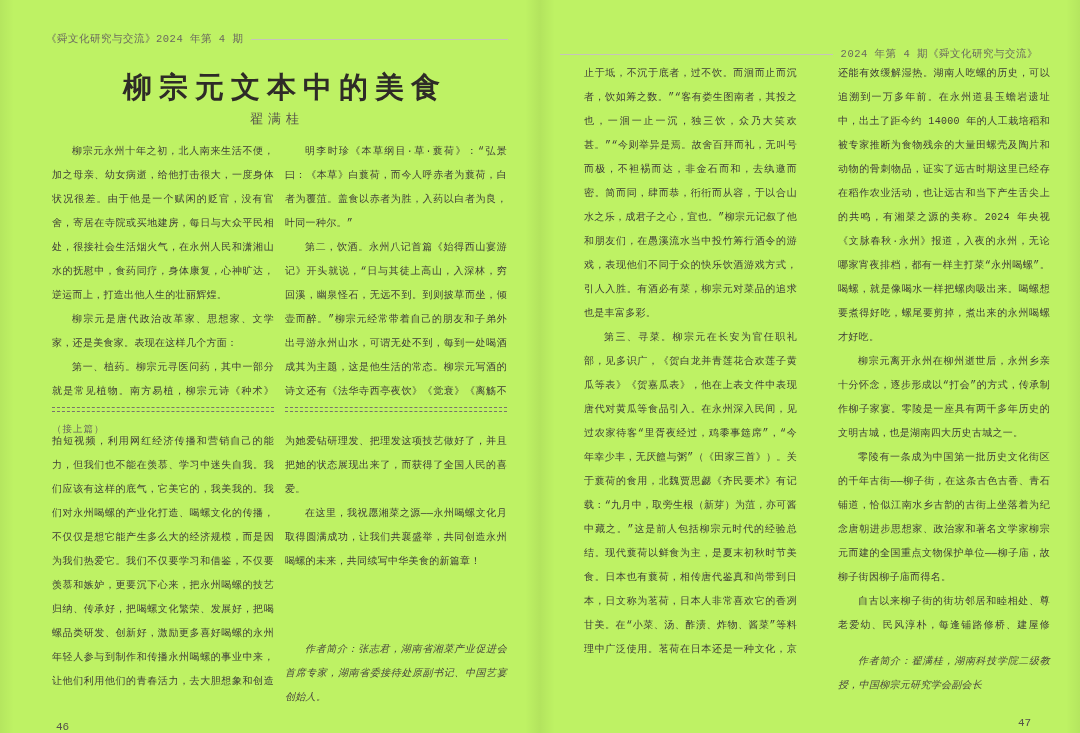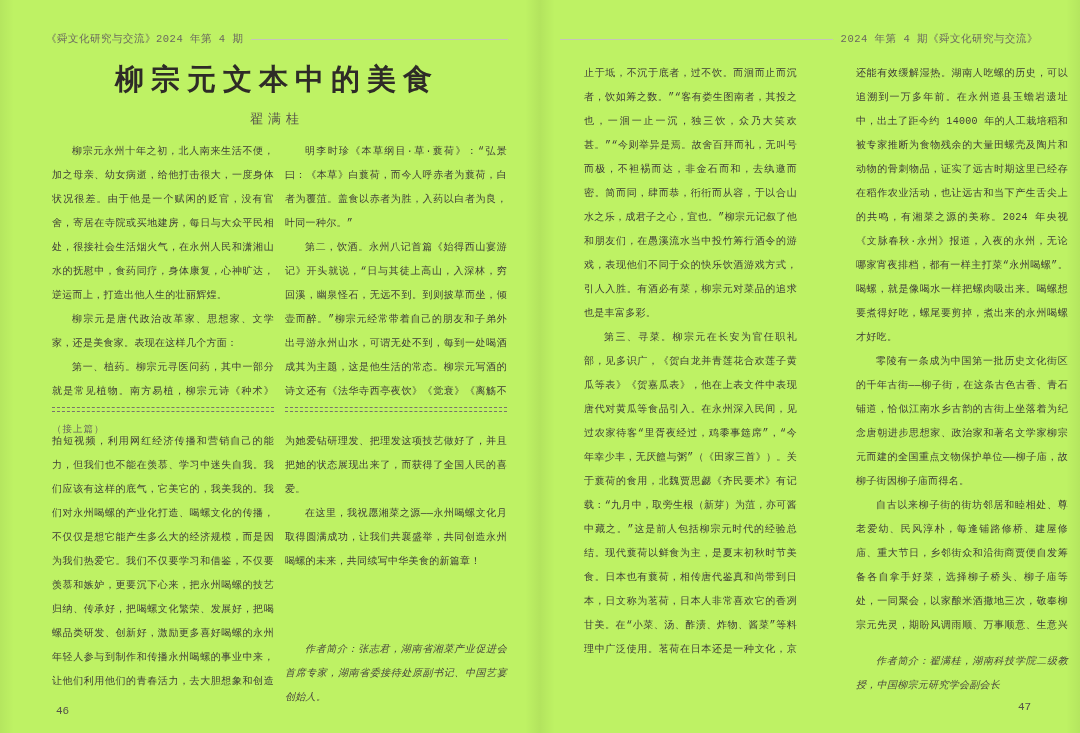--- a/index.html
+++ b/index.html
@@ -11,42 +11,42 @@
   }
   .edge-shade{position:absolute;top:0;bottom:0;width:14px;pointer-events:none;}
   .edge-shade.left{left:0;background:linear-gradient(90deg,rgba(0,0,0,.05),rgba(0,0,0,0));}
   .edge-shade.right{right:0;background:linear-gradient(270deg,rgba(0,0,0,.05),rgba(0,0,0,0));}
   .gutter{position:absolute;left:525px;top:0;width:30px;height:733px;pointer-events:none;
     background:linear-gradient(90deg,rgba(0,0,0,0),rgba(0,0,0,.06) 50%,rgba(0,0,0,0));}
   .hdr{position:absolute;top:32px;display:flex;align-items:center;gap:8px;
     font-size:10.5px;color:#6a675f;letter-spacing:.5px;white-space:nowrap;}
   .hdr .rule{flex:1;height:1px;background:#c6c3bb;}
   .hdr-left{left:46px;width:462px;}
-  .hdr-right{left:560px;width:478px;}
+  .hdr-right{left:560px;width:478px;margin-top:15px;}
   .title{position:absolute;left:46px;top:60px;width:462px;text-align:center;
-    font-size:29px;font-weight:bold;letter-spacing:7px;color:#2e2b27;margin:0;}
+    font-size:29px;font-weight:bold;letter-spacing:7px;color:#2e2b27;margin:8px;}
   .author{position:absolute;left:46px;top:110px;width:462px;text-align:center;
     font-size:13px;letter-spacing:5px;color:#55524b;}
   .col{position:absolute;font-size:10px;line-height:24px;text-align:justify;
     letter-spacing:.3px;word-break:break-all;}
   .col1{left:52px;top:140px;width:222px;}
   .col2{left:285px;top:140px;width:222px;}
   .col3{left:584px;top:62px;width:213px;height:598px;overflow:hidden;}
-  .col4{left:838px;top:62px;width:212px;margin-left:18px;}
+  .col4{left:838px;top:62px;width:212px;}
   .para{margin:0;text-indent:2em;}
   .para.noindent{text-indent:0;}
   .clip-top{height:262px;overflow:hidden;}
   .clip-c1b{height:260px;overflow:hidden;}
   .clip-c2b{height:196px;overflow:hidden;}
   .clip-c4{max-height:576px;overflow:hidden;}
   .divider{height:28px;padding-top:5px;box-sizing:border-box;}
   .dash{height:3px;border-top:1px dashed #77736b;border-bottom:1px dashed #77736b;}
   .cont-label{font-size:9.5px;color:#6a675f;margin-top:6px;letter-spacing:1px;}
   .bio{margin:12px 0 0 0;text-indent:2em;font-style:italic;color:#4a463f;}
-  .pageno{position:absolute;font-size:11px;color:#55524b;}
+  .pageno{position:absolute;font-size:11px;color:#55524b;margin-top:16px;}
   .pageno-left{left:56px;top:705px;}
   .pageno-right{left:1018px;top:701px;}
 </style>
 </head>
 <body>
 
 <div class="spread">
   <div class="edge-shade left"></div>
   <div class="edge-shade right"></div>
   <div class="gutter"></div>
@@ -96,20 +96,21 @@
 
   <div class="col col3">
     <p class="para noindent">止于坻，不沉于底者，过不饮。而洄而止而沉者，饮如筹之数。”“客有娄生图南者，其投之也，一洄一止一沉，独三饮，众乃大笑欢甚。”“今则举异是焉。故舍百拜而礼，无叫号而极，不袒裼而达，非金石而和，去纨邀而密。简而同，肆而恭，衎衎而从容，于以合山水之乐，成君子之心，宜也。”柳宗元记叙了他和朋友们，在愚溪流水当中投竹筹行酒令的游戏，表现他们不同于众的快乐饮酒游戏方式，引人入胜。有酒必有菜，柳宗元对菜品的追求也是丰富多彩。</p>
     <p class="para">第三、寻菜。柳宗元在长安为官任职礼部，见多识广，《贺白龙并青莲花合欢莲子黄瓜等表》《贺嘉瓜表》，他在上表文件中表现唐代对黄瓜等食品引入。在永州深入民间，见过农家待客“里胥夜经过，鸡黍事筵席”，“今年幸少丰，无厌饘与粥”（《田家三首》）。关于蘘荷的食用，北魏贾思勰《齐民要术》有记载：“九月中，取旁生根（新芽）为菹，亦可酱中藏之。”这是前人包括柳宗元时代的经验总结。现代蘘荷以鲜食为主，是夏末初秋时节美食。日本也有蘘荷，相传唐代鉴真和尚带到日本，日文称为茗荷，日本人非常喜欢它的香冽甘美。在“小菜、汤、酢渍、炸物、酱菜”等料理中广泛使用。茗荷在日本还是一种文化，京都府缀部市金河内町东谷的阿须须岐神社，每年新历二月三日举行茗荷祭。柳宗元生活在潇湘山水间，对食鱼特别是捕鱼者有极大关注，写下《渔翁》《江雪》等彪炳千秋的诗歌，也给法华寺西亭夜饮带去丰盛的美食。柳宗元在柳州，入乡随俗吃虾蟆，写信给刚来南方的韩愈介绍：“这东西很好吃，你试试看。”于是，韩愈就写《答柳柳州食虾蟆》回应好友：“余初不下喉，近亦能稍稍。常惧染蛮夷，失平生好乐。而君复何为，甘食比豢豹。”</p>
     <p class="para">第四、家宴。元和五年，柳宗元从河东城内搬出，住在愚溪畔的自建草堂，有了自己的家。他游山水、爱写作之外，最重要的就是交朋友。他的家接待过南来北往的杨诲之、娄图南、吴武陵、南承嗣等，加上一直相随的堂表兄弟柳宗直、卢遵，更多的是四邻八舍的永州乡亲，他们都为柳宗元家南北融合的菜肴震撼。也许，永州大三鲜这道合菜，就是当年柳宗元家宴的传品。据传柳宗元发现用零陵喝螺是下酒好菜，</p>
   </div>
 
   <div class="col col4">
     <div class="clip-c4">
       <p class="para noindent">还能有效缓解湿热。湖南人吃螺的历史，可以追溯到一万多年前。在永州道县玉蟾岩遗址中，出土了距今约 14000 年的人工栽培稻和被专家推断为食物残余的大量田螺壳及陶片和动物的骨刺物品，证实了远古时期这里已经存在稻作农业活动，也让远古和当下产生舌尖上的共鸣，有湘菜之源的美称。2024 年央视《文脉春秋·永州》报道，入夜的永州，无论哪家宵夜排档，都有一样主打菜“永州喝螺”。喝螺，就是像喝水一样把螺肉吸出来。喝螺想要煮得好吃，螺尾要剪掉，煮出来的永州喝螺才好吃。</p>
+      <p class="para">柳宗元离开永州在柳州逝世后，永州乡亲十分怀念，逐步形成以“打会”的方式，传承制作柳子家宴。零陵是一座具有两千多年历史的文明古城，也是湖南四大历史古城之一。</p>
       <p class="para">零陵有一条成为中国第一批历史文化街区的千年古街——柳子街，在这条古色古香、青石铺道，恰似江南水乡古韵的古街上坐落着为纪念唐朝进步思想家、政治家和著名文学家柳宗元而建的全国重点文物保护单位——柳子庙，故柳子街因柳子庙而得名。</p>
       <p class="para">自古以来柳子街的街坊邻居和睦相处、尊老爱幼、民风淳朴，每逢铺路修桥、建屋修庙、重大节日，乡邻街众和沿街商贾便自发筹备各自拿手好菜，选择柳子桥头、柳子庙等处，一同聚会，以家酿米酒撒地三次，敬奉柳宗元先灵，期盼风调雨顺、万事顺意、生意兴隆。席间觥筹交错、举家欢庆、其乐融融。其后传到各地，渐成湘桂古道沿途风俗，至今每逢重阳，便有敬老祭柳之娱，上至节孝亭，下至霞客古渡，民间称为“柳子家宴”。</p>
       <p class="para">历届“柳子家宴”体现出柳宗元文本中的美食特色，会上引起了强烈的良好反响。</p>
     </div>
     <p class="bio">作者简介：翟满桂，湖南科技学院二级教授，中国柳宗元研究学会副会长</p>
   </div>
 
   <div class="pageno pageno-left">46</div>
   <div class="pageno pageno-right">47</div>
 </div>

